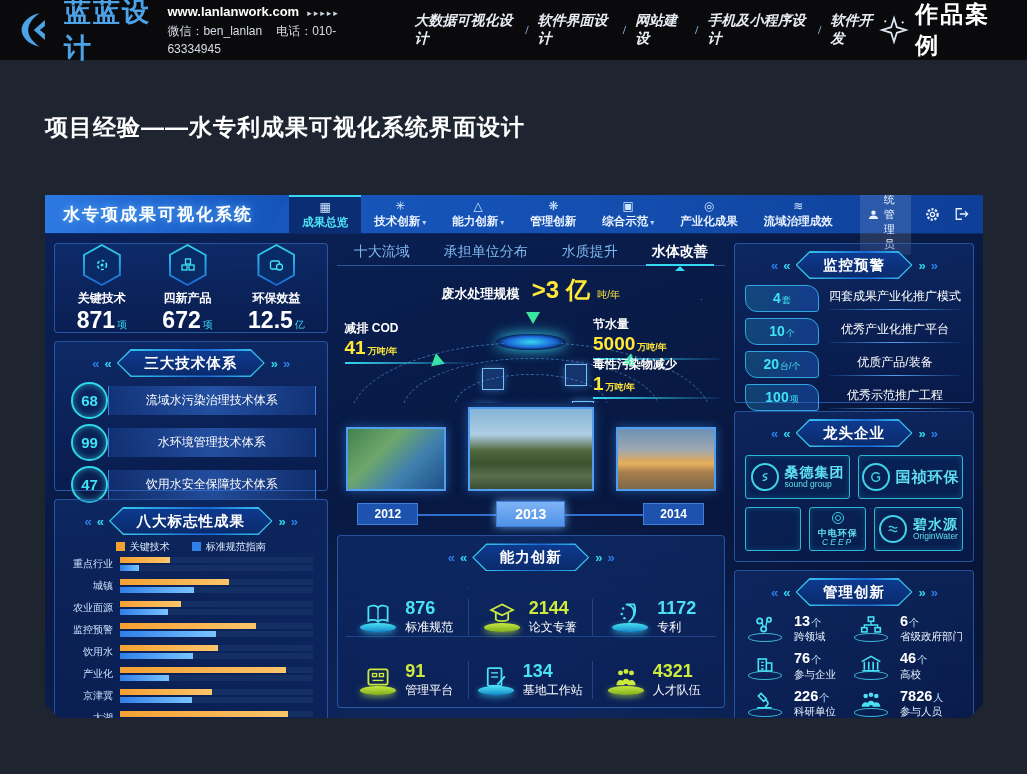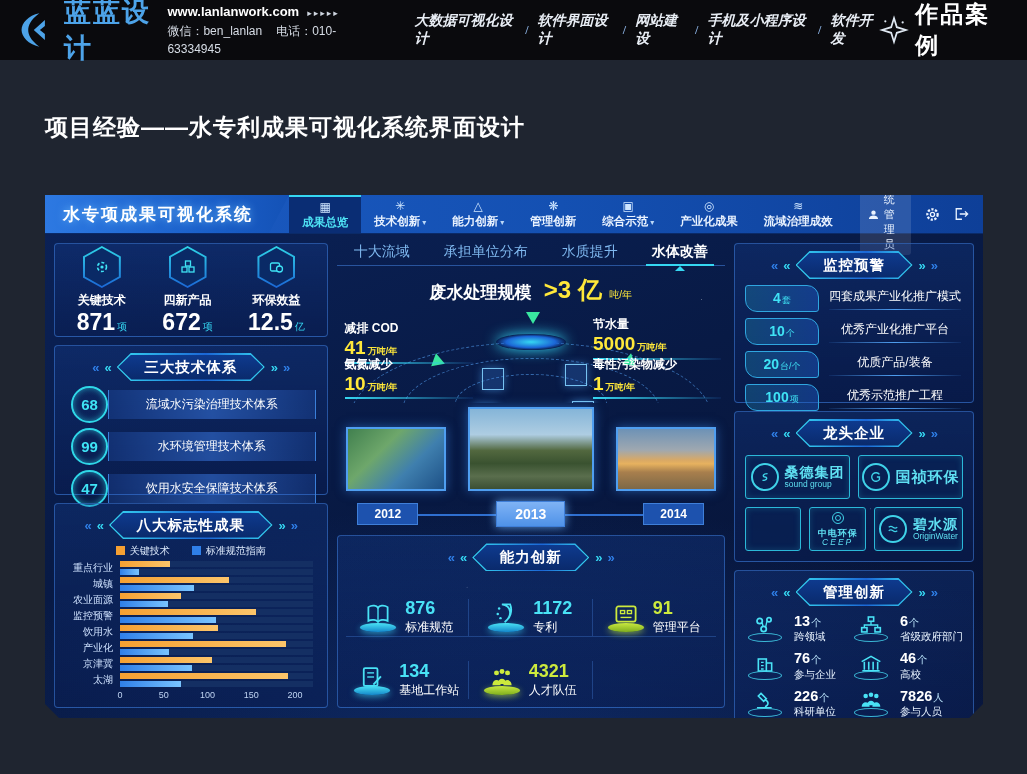--- a/index.html
+++ b/index.html
@@ -77,37 +77,37 @@
   .trow{display:flex;align-items:center;padding:5px 11px 0 16px;}
   .tnum{width:33px;height:33px;border-radius:50%;border:2px solid #2fd7e8;box-shadow:0 0 6px rgba(47,215,232,.6) inset;
     display:flex;align-items:center;justify-content:center;color:#3fe3f5;font-size:15px;font-weight:bold;flex:none;}
   .tpill{flex:1;text-align:center;font-size:12px;color:#fff;padding:6px 4px;
     background:linear-gradient(90deg,rgba(40,95,200,.25),rgba(60,125,235,.5),rgba(40,95,200,.25));
     border-left:1px solid #3a7fd9;border-right:1px solid #3a7fd9;}
   
   .chartp{flex:1;display:flex;flex-direction:column;padding-bottom:4px;}
   .legend{display:flex;justify-content:center;gap:22px;margin:5px 0 3px;font-size:10px;color:#dce9fb;}
   .legend .sw{display:inline-block;width:9px;height:9px;margin-right:5px;vertical-align:-1px;}
-  .bars{flex:1;display:flex;flex-direction:column;justify-content:space-between;padding:0 14px 0 6px;}
+  .bars{flex:1;display:flex;flex-direction:column;justify-content:space-between;padding:0 14px 0 6px;gap:8px;}
   .brow{display:flex;align-items:center;gap:7px;}
   .blabel{width:52px;text-align:right;font-size:10px;color:#cfe2ff;flex:none;}
   .btracks{flex:1;display:flex;flex-direction:column;gap:2px;}
   .trk{height:6px;background:#142f63;position:relative;}
   .trk i{display:block;height:100%;}
   .axis{position:relative;height:13px;margin:3px 14px 0 65px;font-size:9px;color:#bfd4f2;}
   .axis span{position:absolute;transform:translateX(-50%);}
   
   .ctabs{display:flex;justify-content:center;gap:34px;border-bottom:1px solid rgba(80,150,255,.45);padding-bottom:4px;}
   .ctab{font-size:14px;color:#7fb8ef;cursor:pointer;position:relative;white-space:nowrap;}
   .ctab.active{color:#fff;font-weight:bold;}
   .ctab.active:after{content:"";position:absolute;left:50%;bottom:-10px;transform:translateX(-50%);
     border:5px solid transparent;border-bottom-color:#35d7f2;}
   .ctab.active .uline{position:absolute;left:-6px;right:-6px;bottom:-5px;height:2px;background:#35d7f2;}
   .headline{text-align:center;margin-top:8px;}
-  .headline .hl{color:#fff;font-size:17px;font-weight:bold;margin-right:8px;}
+  .headline .hl{color:#fff;font-size:13px;font-weight:bold;margin-right:8px;}
   .headline .hv{color:#ffe83a;font-size:24px;font-weight:bold;}
   .headline .hu{color:#ffe83a;font-size:10px;margin-left:3px;}
   .viz{position:relative;height:138px;overflow:hidden;}
   .ell{position:absolute;left:50%;border:1px dashed rgba(90,170,255,.55);border-radius:50%;transform:translateX(-50%);}
   .e1{width:360px;height:150px;top:36px;}
   .e2{width:256px;height:104px;top:52px;}
   .e3{width:150px;height:58px;top:68px;}
   .hub{position:absolute;left:50%;top:28px;transform:translateX(-50%);width:70px;height:16px;border-radius:50%;
     background:radial-gradient(closest-side,#35d7f2,#1b66d6 70%,transparent);box-shadow:0 0 14px #35d7f2;}
   .cube{position:absolute;width:20px;height:20px;border:1px solid rgba(130,210,255,.9);background:rgba(60,130,230,.25);box-shadow:0 0 8px rgba(80,170,255,.5);}
@@ -479,25 +479,20 @@
         <div class="metric" style="left:8px;top:14px;">
           <div class="ml">减排 COD</div>
           <div><span class="mv">41</span><span class="mu">万吨/年</span></div>
           <div class="mline"></div>
         </div>
         <div class="metric" style="right:4px;top:10px;">
           <div class="ml">节水量</div>
           <div><span class="mv">5000</span><span class="mu">万吨/年</span></div>
           <div class="mline"></div>
         </div>
-        <div class="metric" style="left:8px;bottom:4px;">
-          <div class="ml">氨氮减少</div>
-          <div><span class="mv">10</span><span class="mu">万吨/年</span></div>
-          <div class="mline"></div>
-        </div>
         <div class="metric" style="right:4px;bottom:4px;">
           <div class="ml">毒性污染物减少</div>
           <div><span class="mv">1</span><span class="mu">万吨/年</span></div>
           <div class="mline"></div>
         </div>
       </div>
 
       <div class="photos">
         <div class="photo ph-s p2012"></div>
         <div class="photo ph-l p2013"></div>
@@ -524,20 +519,33 @@
             <div class="pico">
                 <svg width="26" height="22" viewBox="0 0 18 16">
                   <path d="M2 3 C5 1 8 2 9 3.5 C10 2 13 1 16 3 V13 C13 11.5 10 12.5 9 13.8 C8 12.5 5 11.5 2 13 Z" fill="none" stroke="#49e2f5" stroke-width="1.3"></path>
                   <line x1="9" y1="3.5" x2="9" y2="13.8" stroke="#49e2f5" stroke-width="1"></line>
                 </svg>
                 <div class="pede cy"></div>
               </div>
             <div class="captxt">
                 <div class="cv cy">876</div>
                 <div class="cl">标准规范</div>
+              </div>
+          </div>
+          <div class="capitem">
+            <div class="pico">
+                <svg width="26" height="22" viewBox="0 0 18 16">
+                  <path d="M9 1 L17 5 L9 9 L1 5 Z" fill="none" stroke="#cdea3d" stroke-width="1.3"></path>
+                  <path d="M4.5 7 V12 C6 13.6 12 13.6 13.5 12 V7" fill="none" stroke="#cdea3d" stroke-width="1.3"></path>
+                </svg>
+                <div class="pede gr"></div>
+              </div>
+            <div class="captxt">
+                <div class="cv gr">2144</div>
+                <div class="cl">论文专著</div>
               </div>
           </div>
           <div class="capitem">
             <div class="pico">
                 <svg width="26" height="22" viewBox="0 0 18 16">
                   <path d="M6 1 C13 2 14 9 8 14 C12 11 14 6 12 1 Z" fill="none" stroke="#49e2f5" stroke-width="1.3"></path>
                   <circle cx="4" cy="4" r="0.9" fill="#49e2f5"></circle>
                   <circle cx="3" cy="8" r="0.9" fill="#49e2f5"></circle>
                   <circle cx="5" cy="11" r="0.9" fill="#49e2f5"></circle>
                 </svg>

